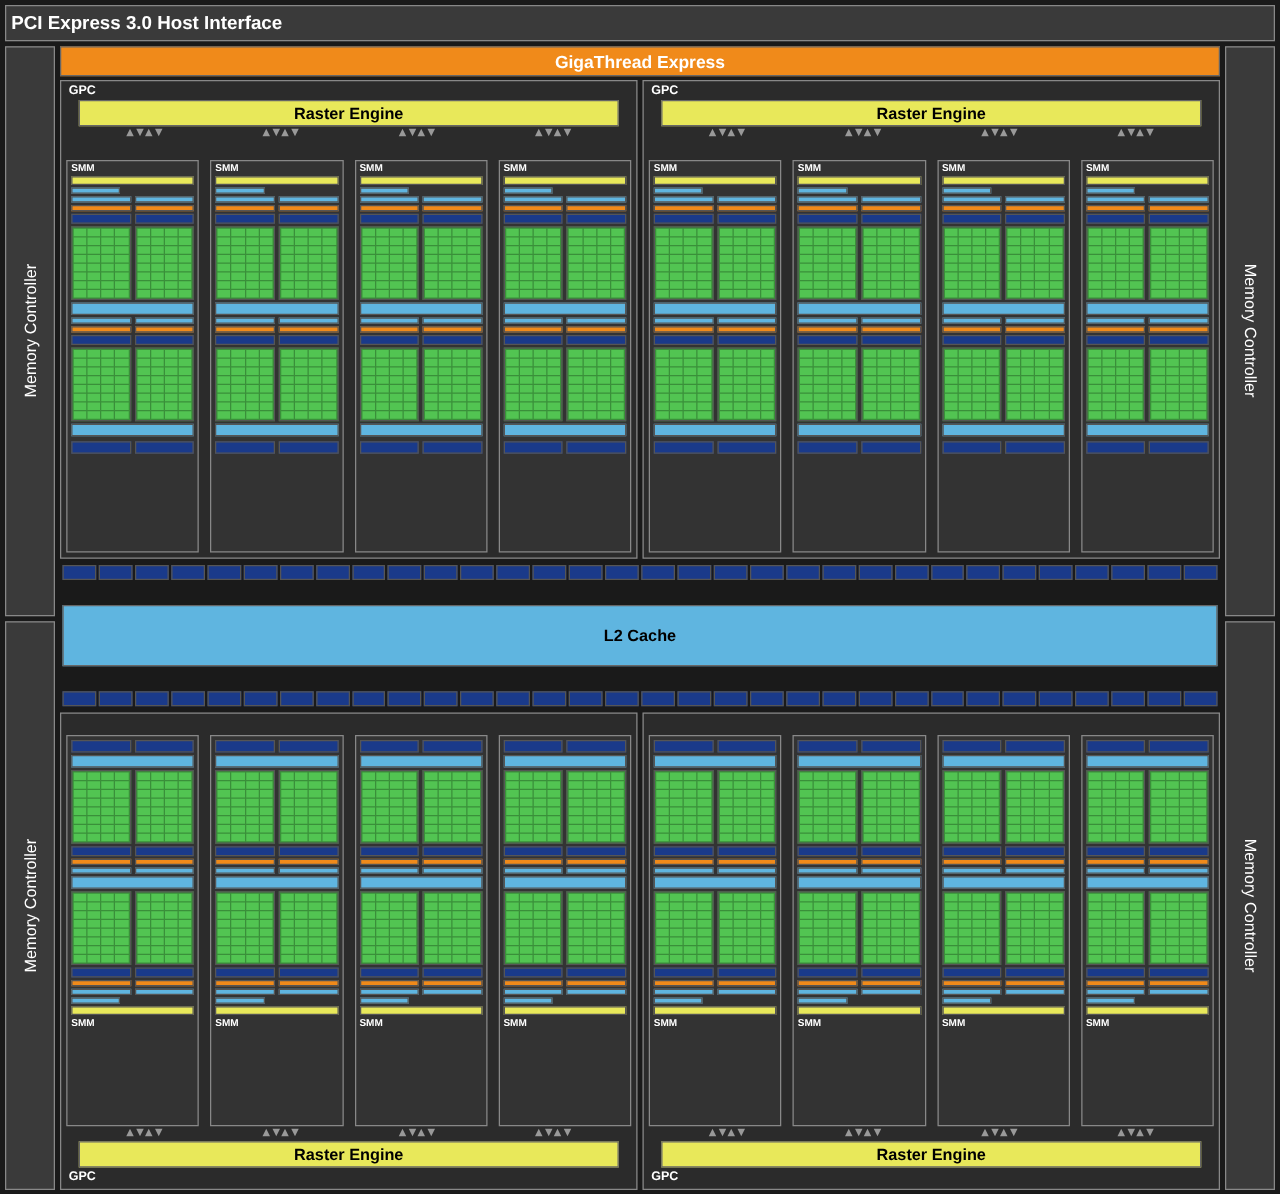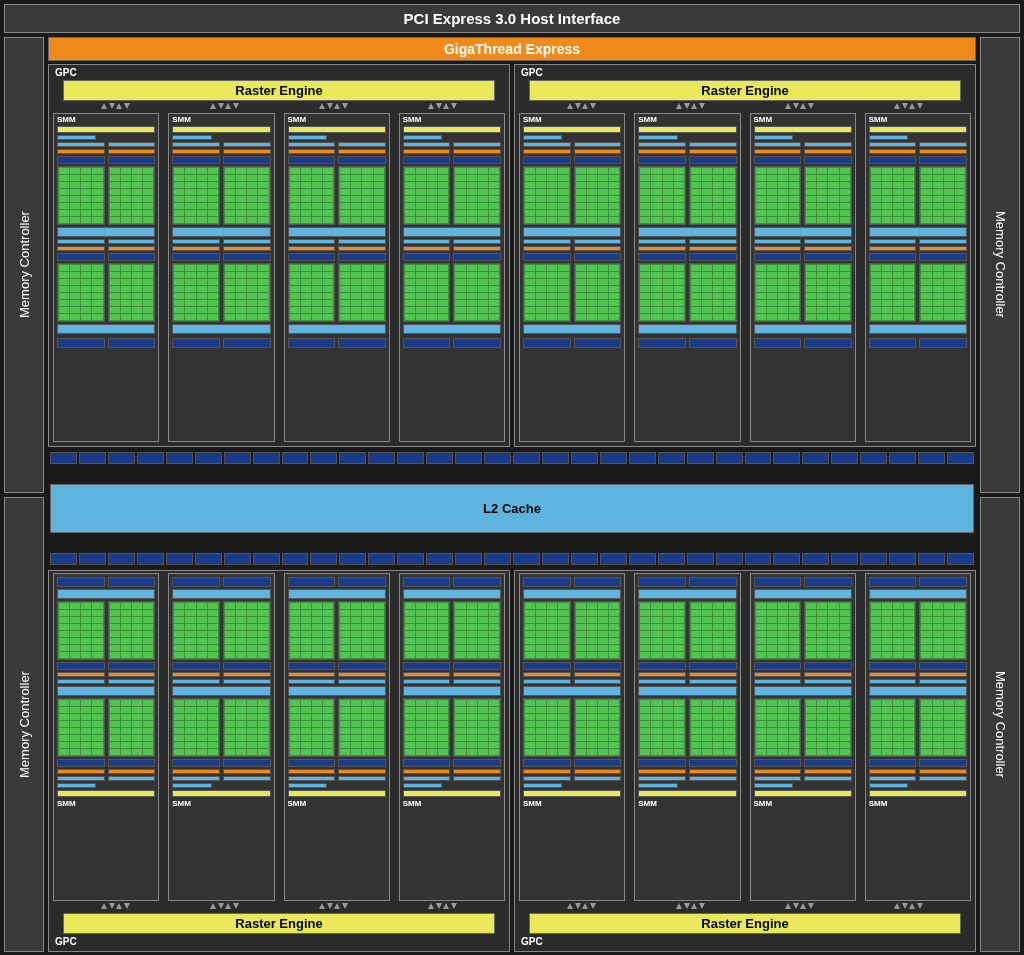--- a/index.html
+++ b/index.html
@@ -13,21 +13,21 @@
   }
   .chip {
     width: 1024px;
     height: 955px;
     background: #1a1a1a;
     padding: 4px;
   }
   .pci {
     background: #3a3a3a;
     border: 1px solid #888;
-    text-align: center;
+    text-align: left;
     font-weight: bold;
     font-size: 15px;
     padding: 5px 4px;
     margin-bottom: 4px;
   }
   .main-body {
     display: flex;
     gap: 4px;
     height: calc(100% - 32px);
   }
@@ -113,20 +113,21 @@
   .arrow-cell .arr {
     width: 0; height: 0;
     border-left: 3px solid transparent;
     border-right: 3px solid transparent;
   }
   .arrow-pair { display: flex; gap: 2px; }
   .smm-row {
     display: flex;
     gap: 9px;
     flex: 1;
+    margin-top: 15px;
   }
   .smm {
     flex: 1;
     background: #333;
     border: 1px solid #888;
     padding: 1px 3px 3px 3px;
     display: flex;
     flex-direction: column;
     gap: 2px;
   }

